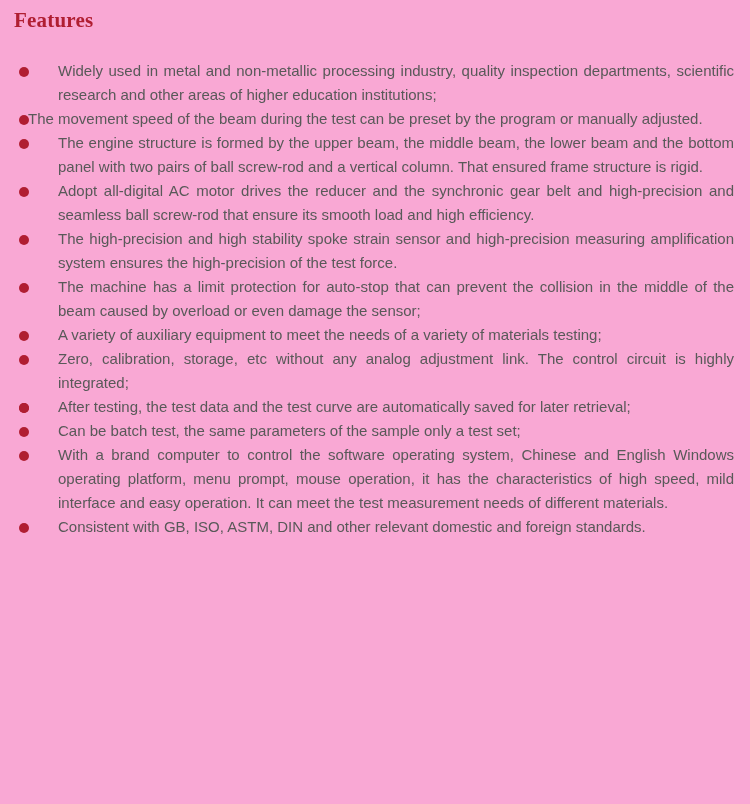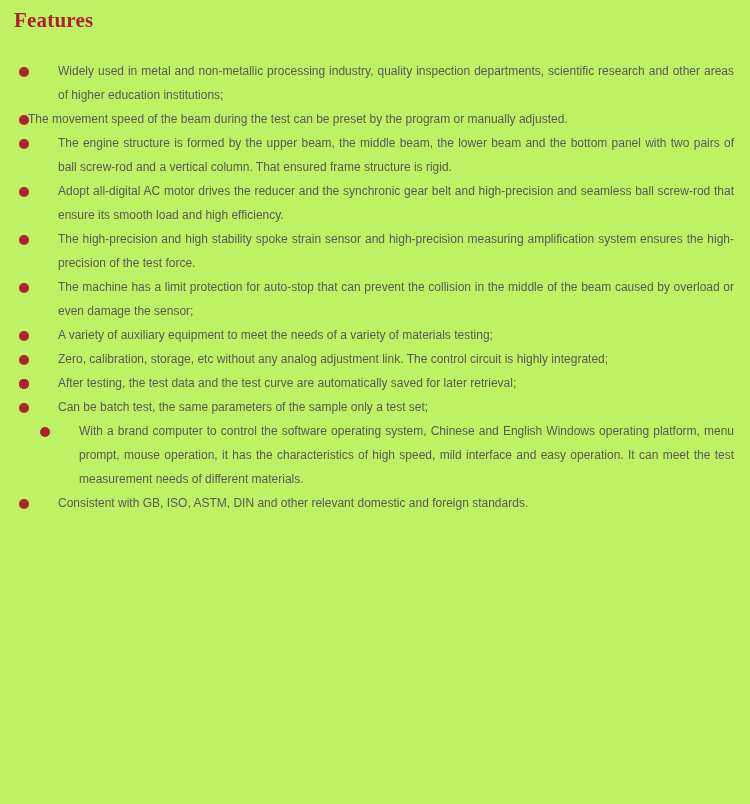--- a/index.html
+++ b/index.html
@@ -5,21 +5,21 @@
   * { margin: 0; padding: 0; box-sizing: border-box; }
   html, body {
     width: 750px;
     background: #ffffff;
     font-family: "Liberation Sans", sans-serif;
   }
   .page {
     position: relative;
     width: 750px;
     height: 804px;
-    background: #bef264;
+    background: #f9a8d4;
     overflow: hidden;
     padding-top: 7px;
   }
   .page-title {
     margin-left: 14px;
     font-family: "Liberation Serif", serif;
     font-weight: bold;
     font-size: 21px;
     line-height: 27px;
     letter-spacing: 0.2px;
@@ -27,21 +27,21 @@
   ul.features {
     list-style: none;
     margin-top: 25px;
   }
   ul.features li {
     position: relative;
     padding-left: 58px;
     padding-right: 16px;
     text-align: justify;
     text-justify: inter-word;
-    font-size: 12px;
+    font-size: 15px;
     line-height: 24px;
     color: #595959;
     font-weight: 400;
   }
   ul.features li .bullet {
     position: absolute;
     left: 19px;
     top: 7.5px;
     width: 10px;
     height: 10px;
@@ -92,21 +92,21 @@
       <span class="bullet" style="background: rgb(176, 30, 50);"></span>
     </li>
     <li style="color: rgb(89, 89, 89);">
       <span class="bullet" style="background: rgb(176, 30, 50);"></span>
       <span>After testing, the test data and the test curve are automatically saved for later retrieval;</span>
     </li>
     <li style="color: rgb(89, 89, 89);">
       <span class="bullet" style="background: rgb(176, 30, 50);"></span>
       <span>Can be batch test, the same parameters of the sample only a test set;</span>
     </li>
-    <li style="color: rgb(89, 89, 89); margin-left: 21px;">
+    <li style="color: rgb(89, 89, 89);">
       <span class="bullet" style="background: rgb(176, 30, 50);"></span>
       <span>With a brand computer to control the software operating system, Chinese and English Windows operating platform, menu prompt, mouse operation, it has the characteristics of high speed, mild interface and easy operation. It can meet the test measurement needs of different materials.</span>
     </li>
     <li style="color: rgb(89, 89, 89);">
       <span class="bullet" style="background: rgb(176, 30, 50);"></span>
       <span>Consistent with GB, ISO, ASTM, DIN and other relevant domestic and foreign standards.</span>
     </li>
   </ul>
 
 </div>

